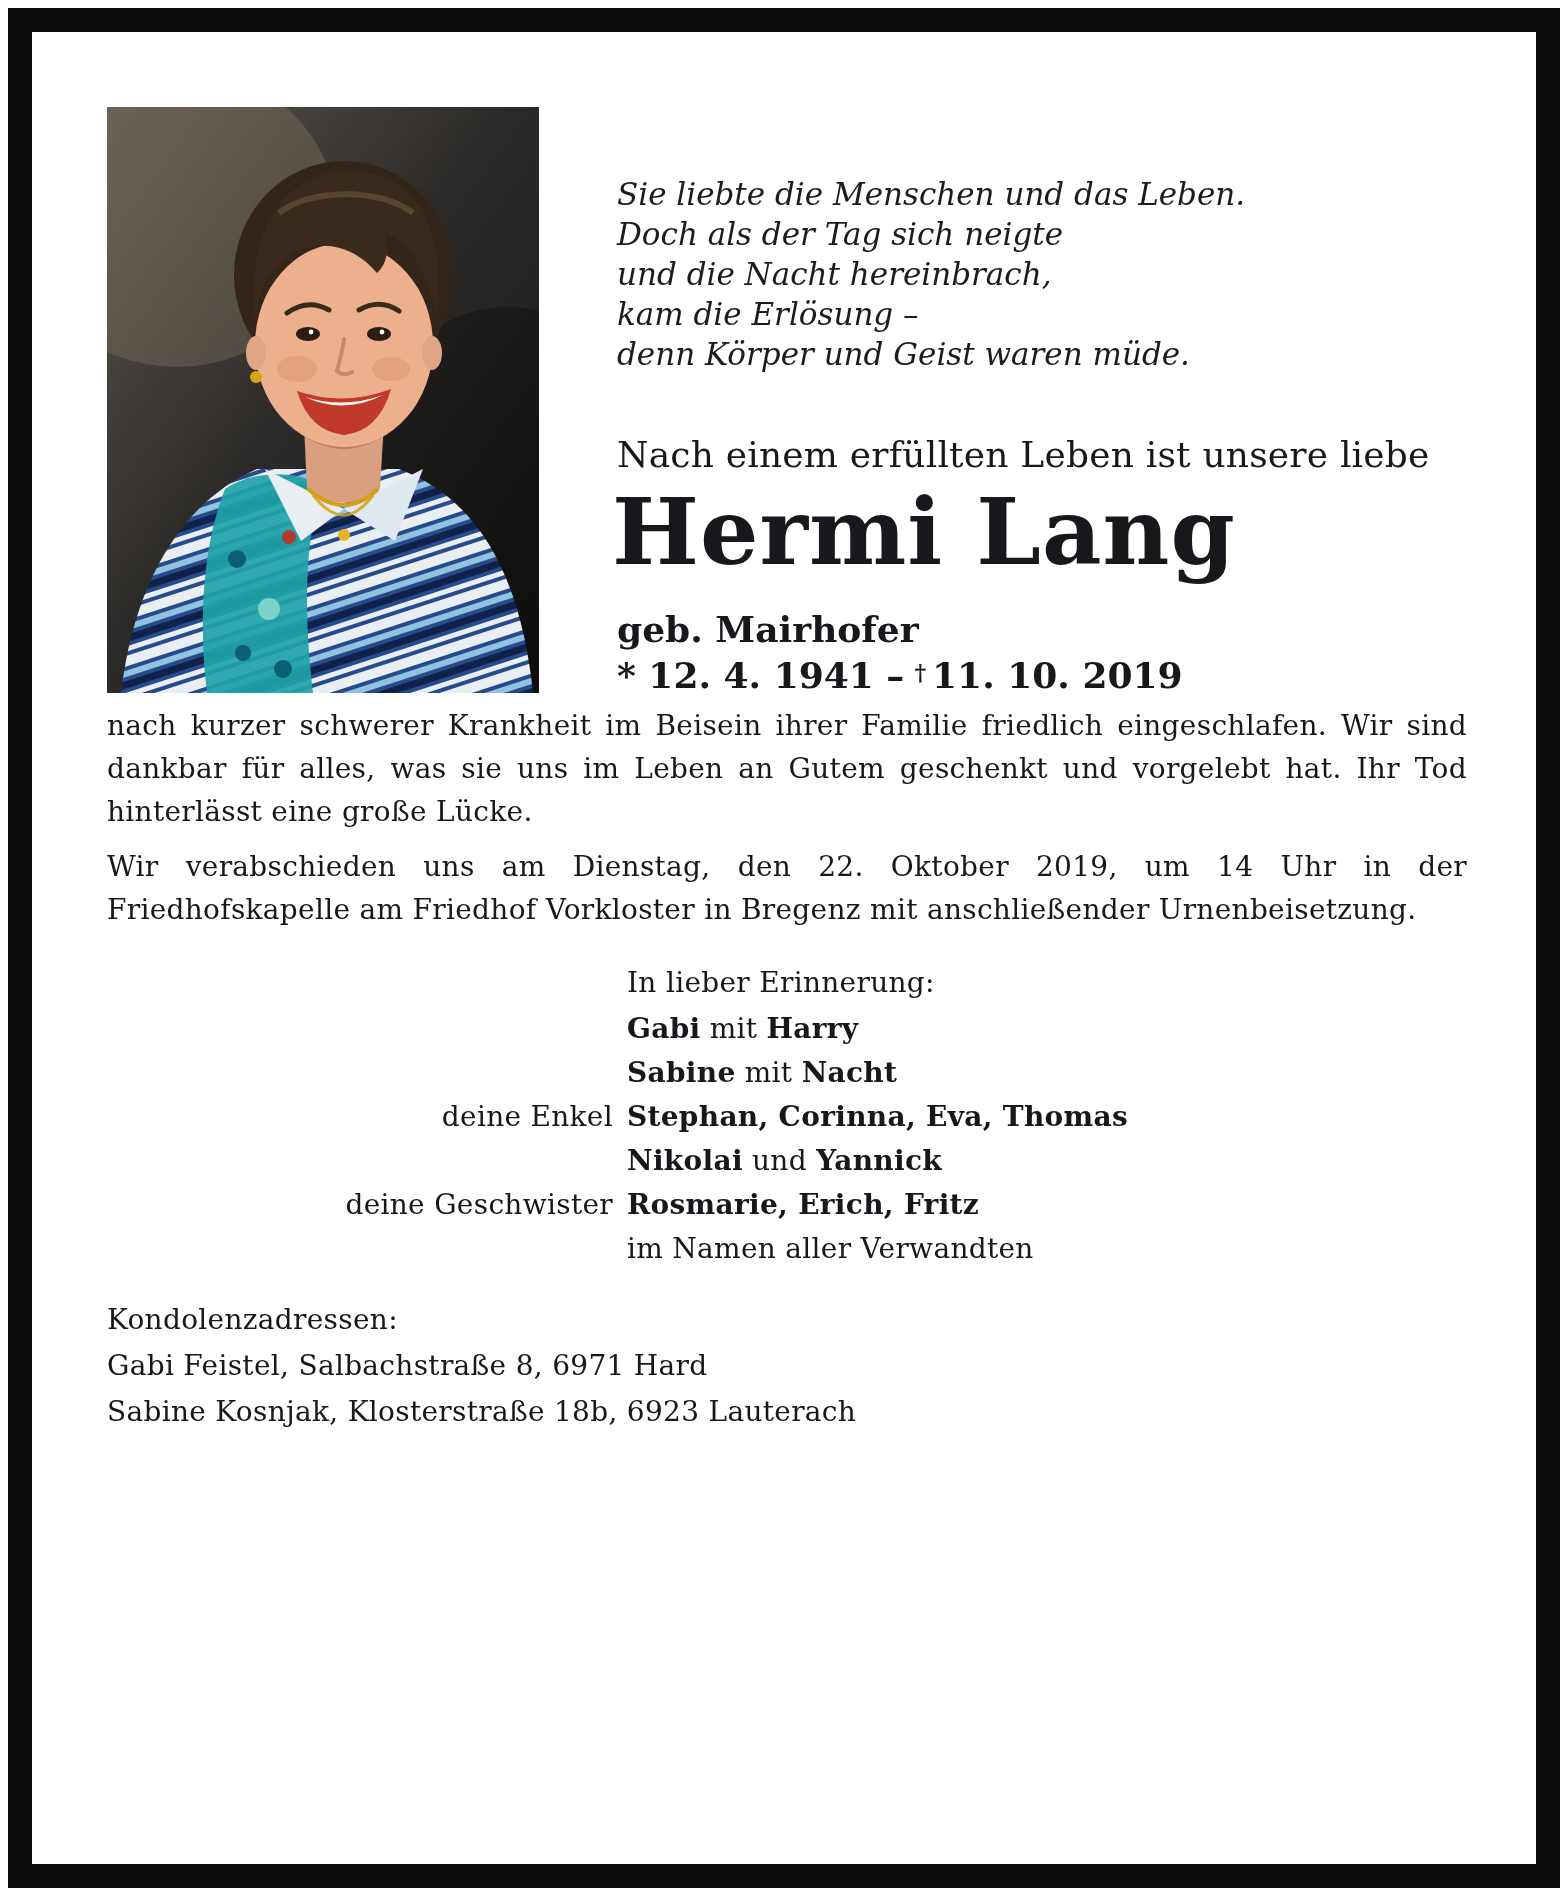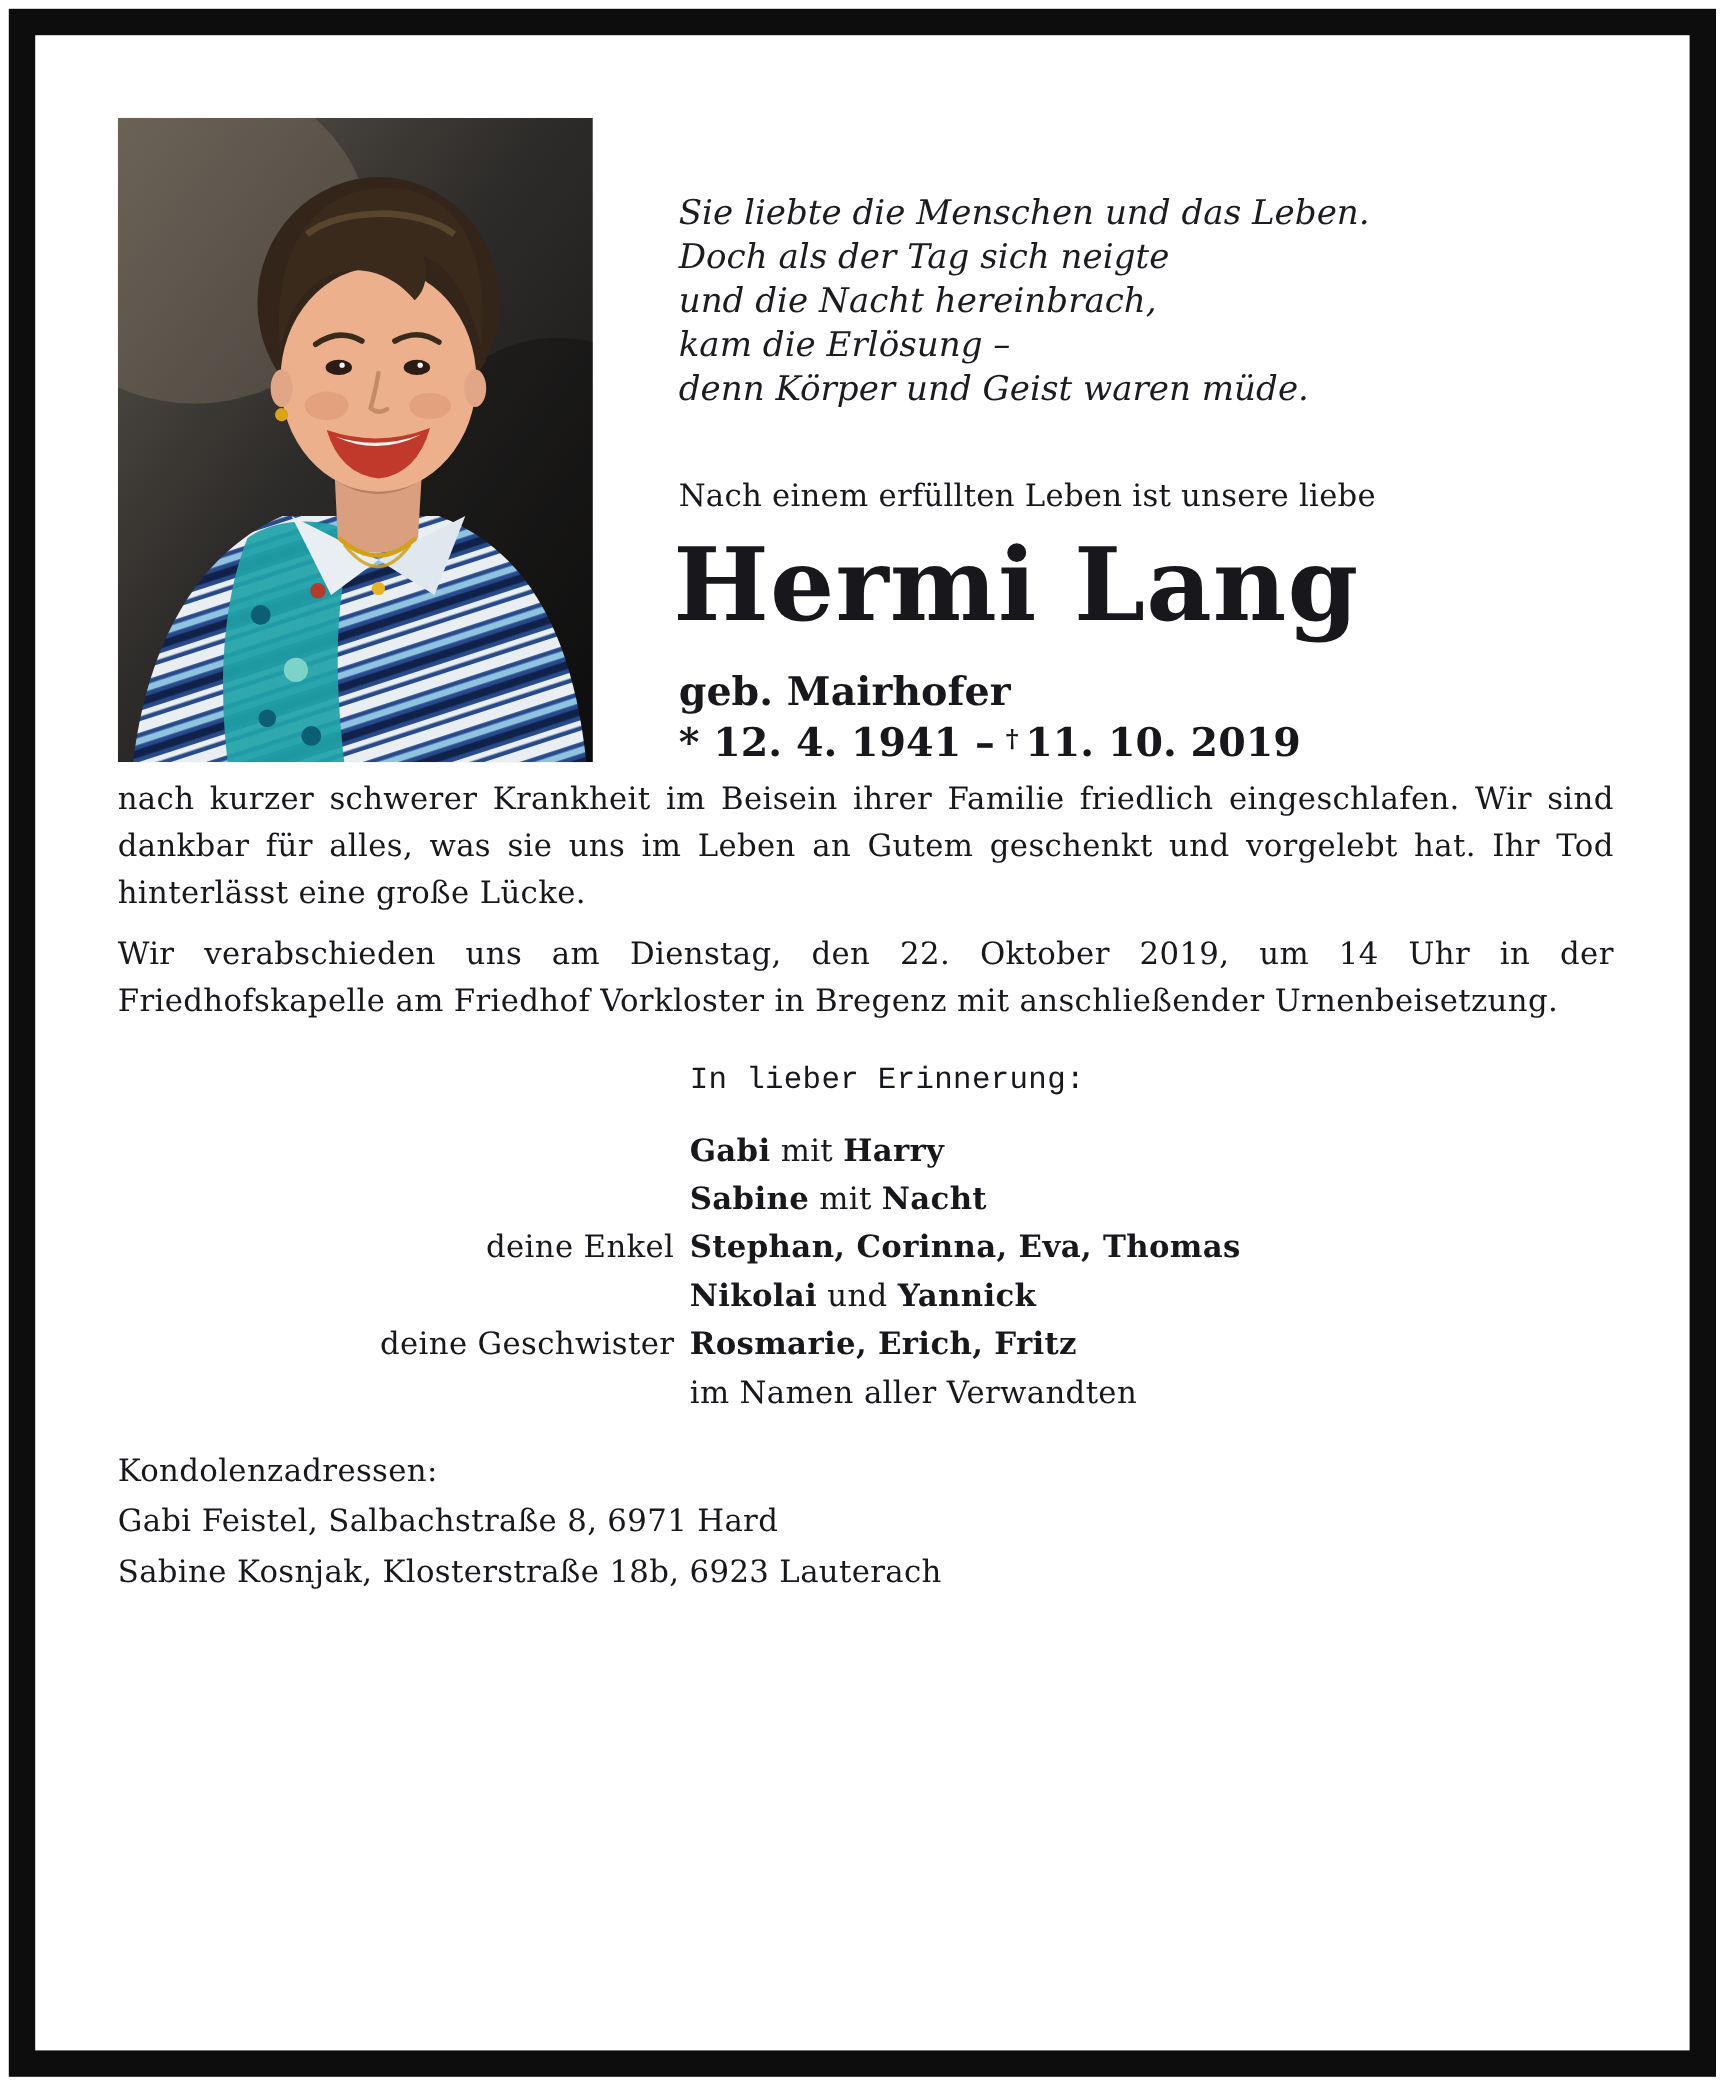--- a/index.html
+++ b/index.html
@@ -25,21 +25,21 @@
   }
   .photo svg { display: block; width: 100%; height: 100%; }
   .poem {
     position: absolute; left: 585px; top: 142px;
     font-style: italic;
     font-size: 31px; line-height: 40px;
     color: #1b1b20;
   }
   .intro {
     position: absolute; left: 585px; top: 402px;
-    font-size: 28px;
+    font-size: 36px;
     letter-spacing: 0.2px;
   }
   .name {
     position: absolute; left: 580px; top: 446px;
     margin: 0;
     font-size: 92px; font-weight: 600;
     letter-spacing: 1px;
     white-space: nowrap;
   }
   .maiden {
@@ -57,21 +57,21 @@
     font-size: 28px; line-height: 43px;
     letter-spacing: 0.3px;
   }
   .lower p.justified {
     margin: 0 0 12px 0;
     text-align: justify;
   }
   .place-line { margin-top: 18px; }
   .place-line .rest { margin-left: 9px; }
   .memoriam { margin-top: 30px; line-height: 44px; }
-  .mem-heading { margin-left: 520px; margin-bottom: 19px; font-family: Liberation Mono, monospace; }
+  .mem-heading { margin-left: 520px; margin-bottom: 2px; }
   .mem-row { display: flex; }
   .mem-label { flex: none; width: 506px; text-align: right; }
   .mem-value { margin-left: 14px; }
   .condolence { margin-top: 26px; line-height: 46px; }
   b, strong { font-weight: bold; }
 </style>
 </head>
 <body>
 
 <div class="sheet">

